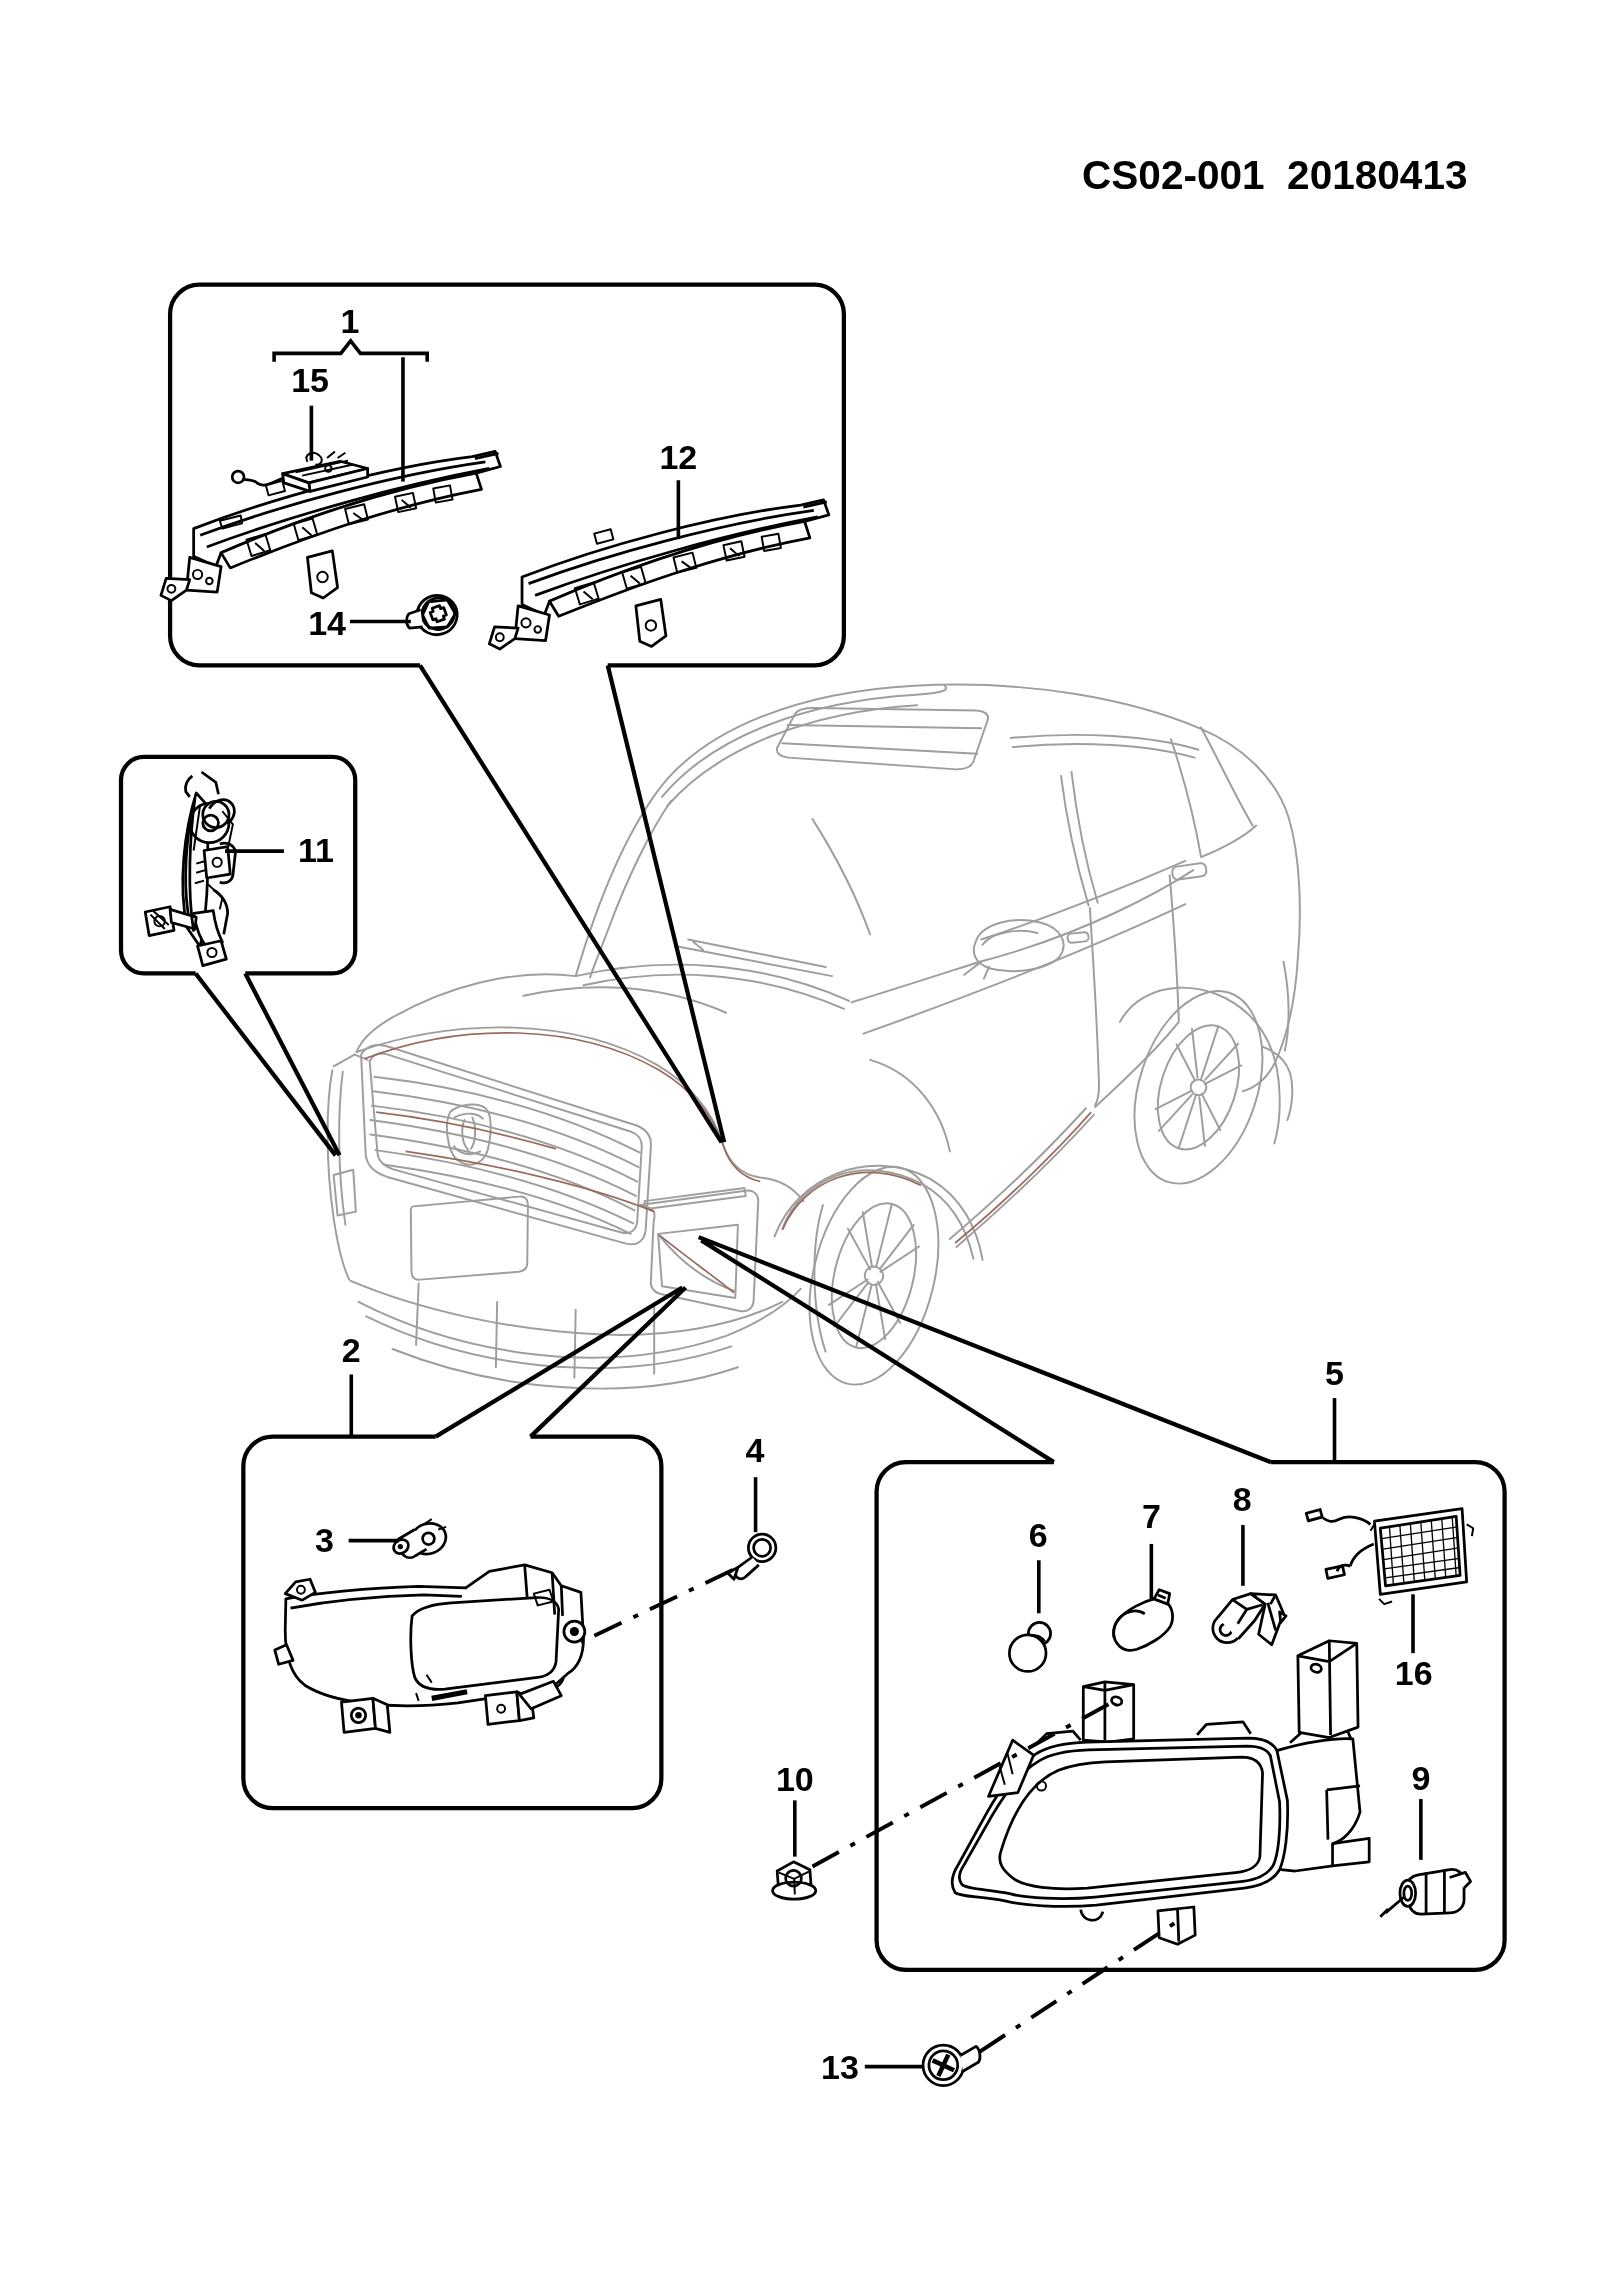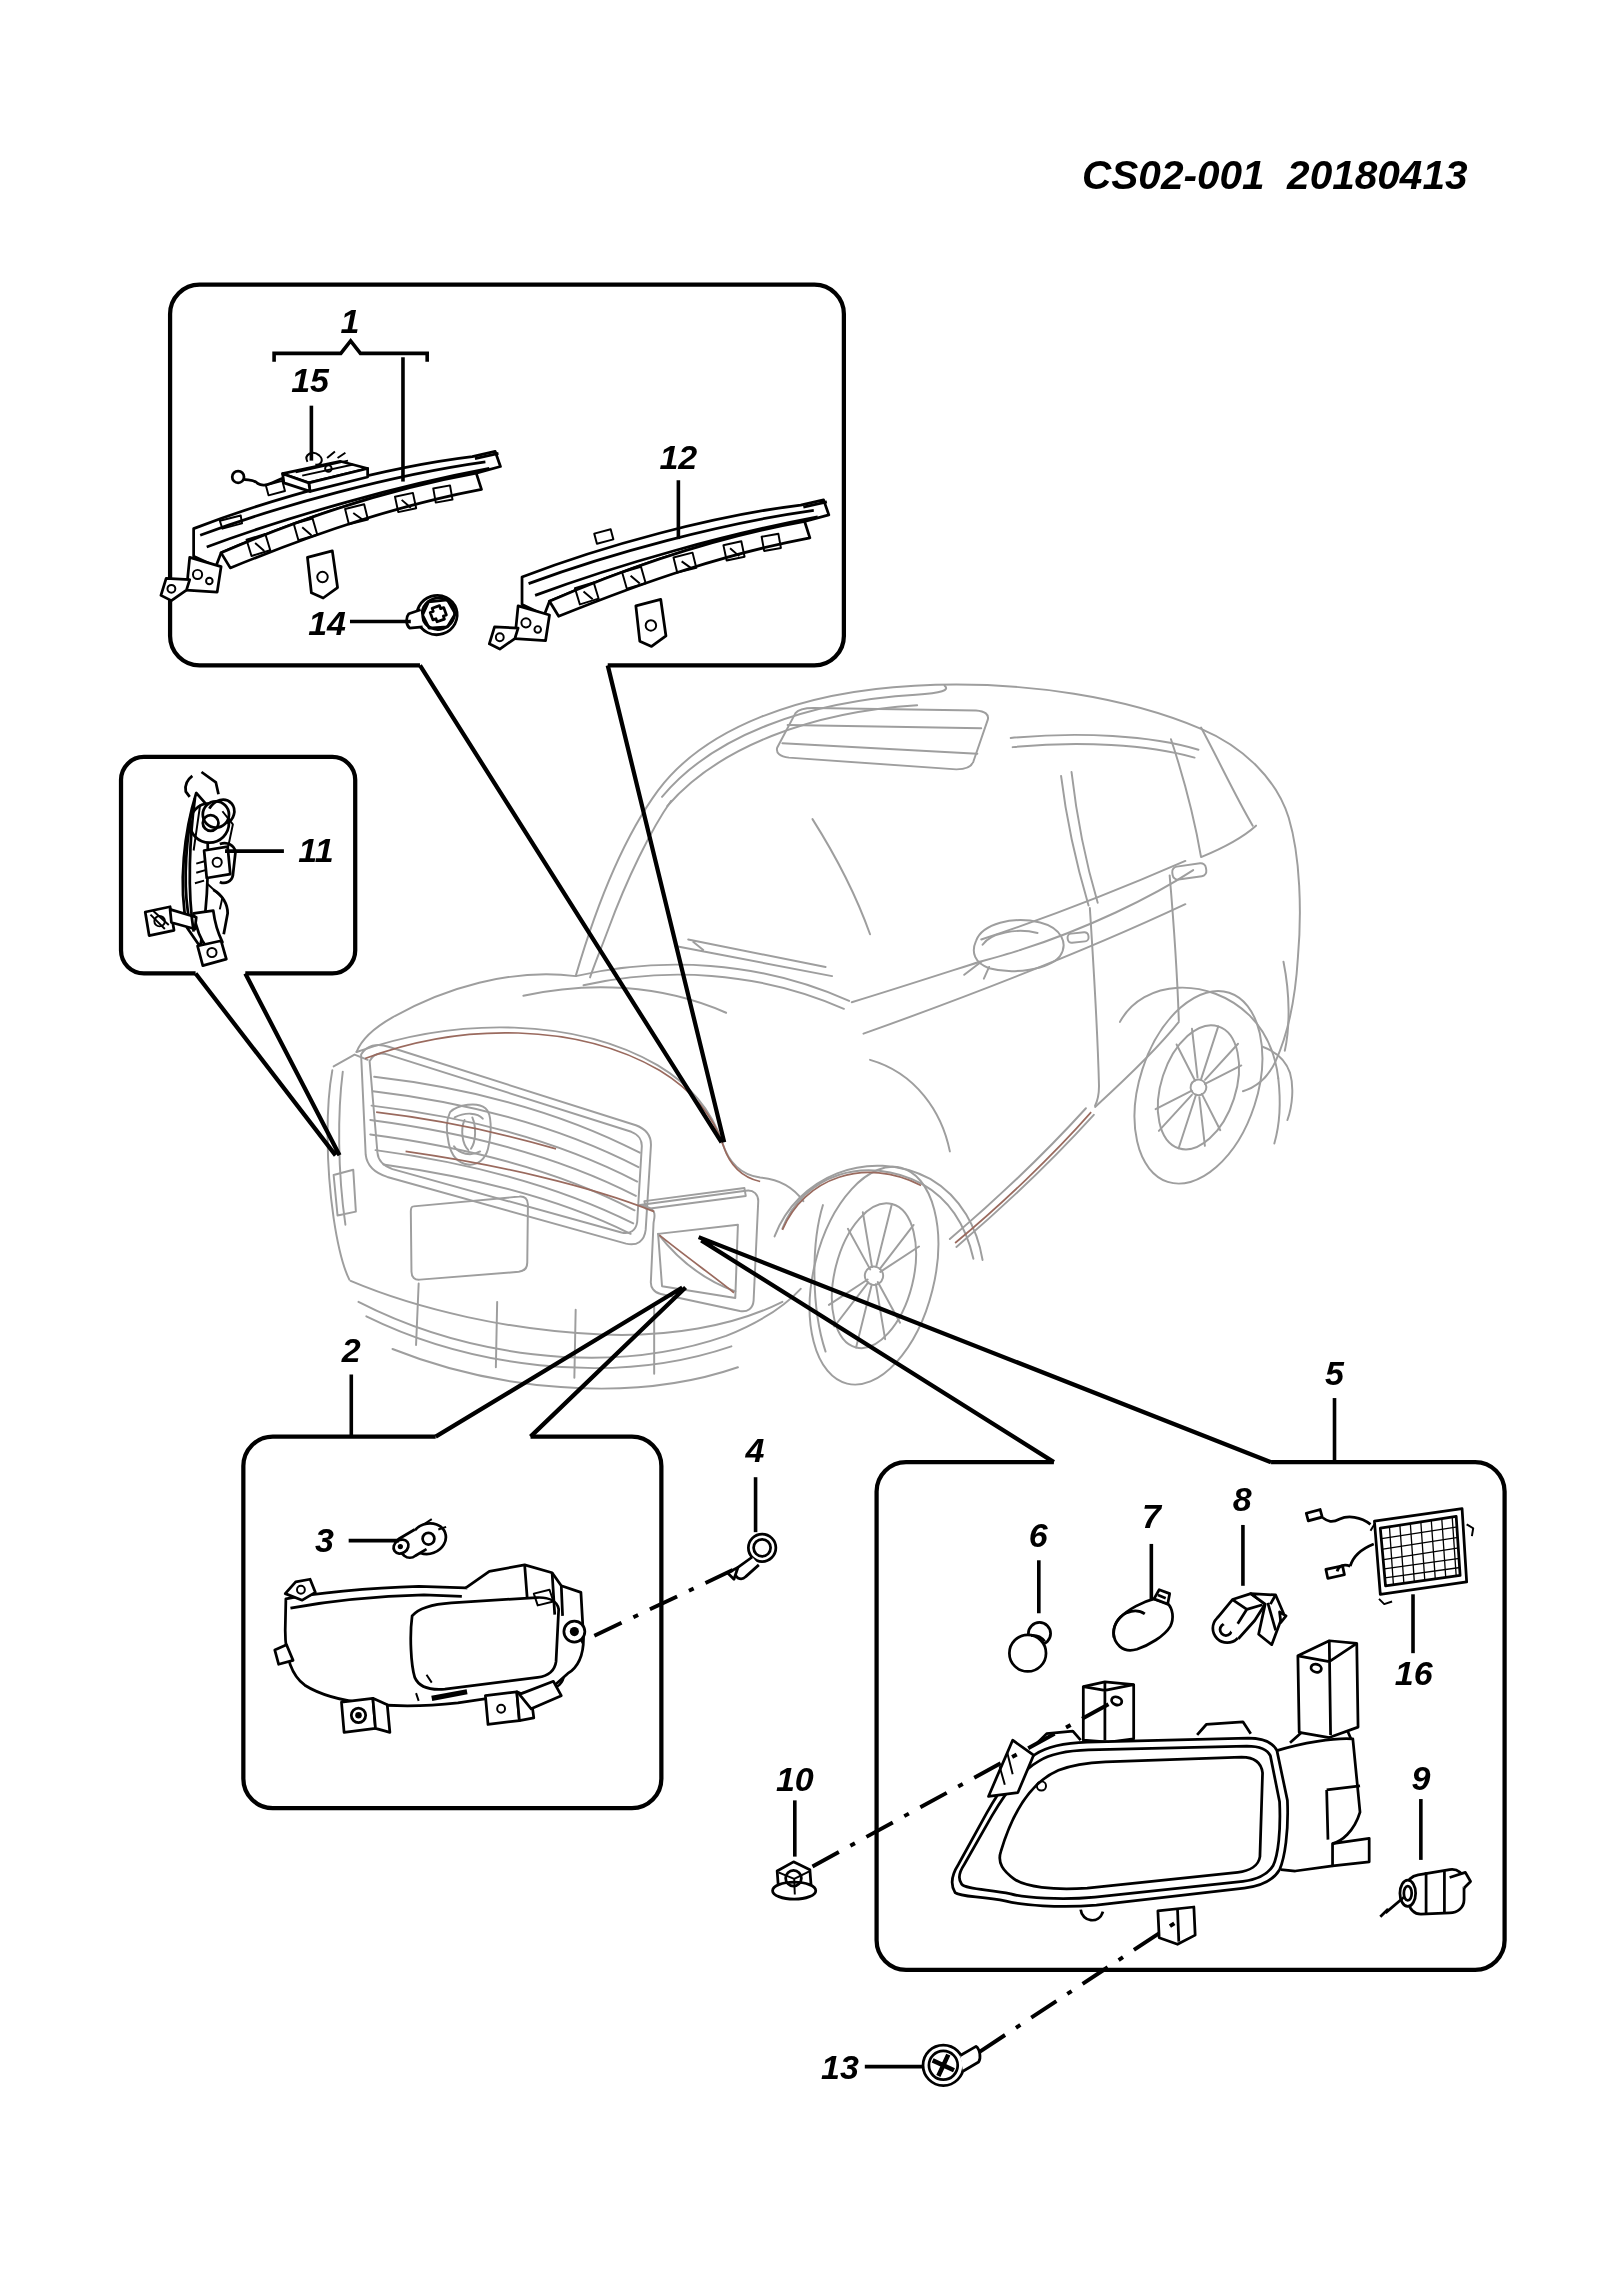--- a/index.html
+++ b/index.html
@@ -1,16 +1,16 @@
 <!DOCTYPE html>
 <html style="font-size:10.5px"><head>
 <meta charset="utf-8">
 <style>
 html,body{margin:0;padding:0;background:#fff;}
-#page{position:relative;width:1623px;height:2295px;background:#fff;overflow:hidden;font-style:italic;}
+#page{position:relative;width:1623px;height:2295px;background:#fff;overflow:hidden;}
 svg{position:absolute;left:0;top:0;}
 text{font-family:"Liberation Sans",sans-serif;font-weight:bold;fill:#000;}
 .lbl{font-size:52px;}
 .bx{fill:none;stroke:#000;stroke-width:6.5;}
 .ld{fill:none;stroke:#000;stroke-width:6.5;stroke-linejoin:round;}
 .st{fill:none;stroke:#000;stroke-width:5.5;}
 .pt{fill:#fff;stroke:#000;stroke-width:4.2;stroke-linejoin:round;}
 .pn{fill:none;stroke:#000;stroke-width:4.2;stroke-linejoin:round;}
 .pf{fill:none;stroke:#000;stroke-width:3;stroke-linejoin:round;}
 .car{fill:none;stroke:#9e9e9e;stroke-width:3;stroke-linejoin:round;stroke-linecap:round;}

